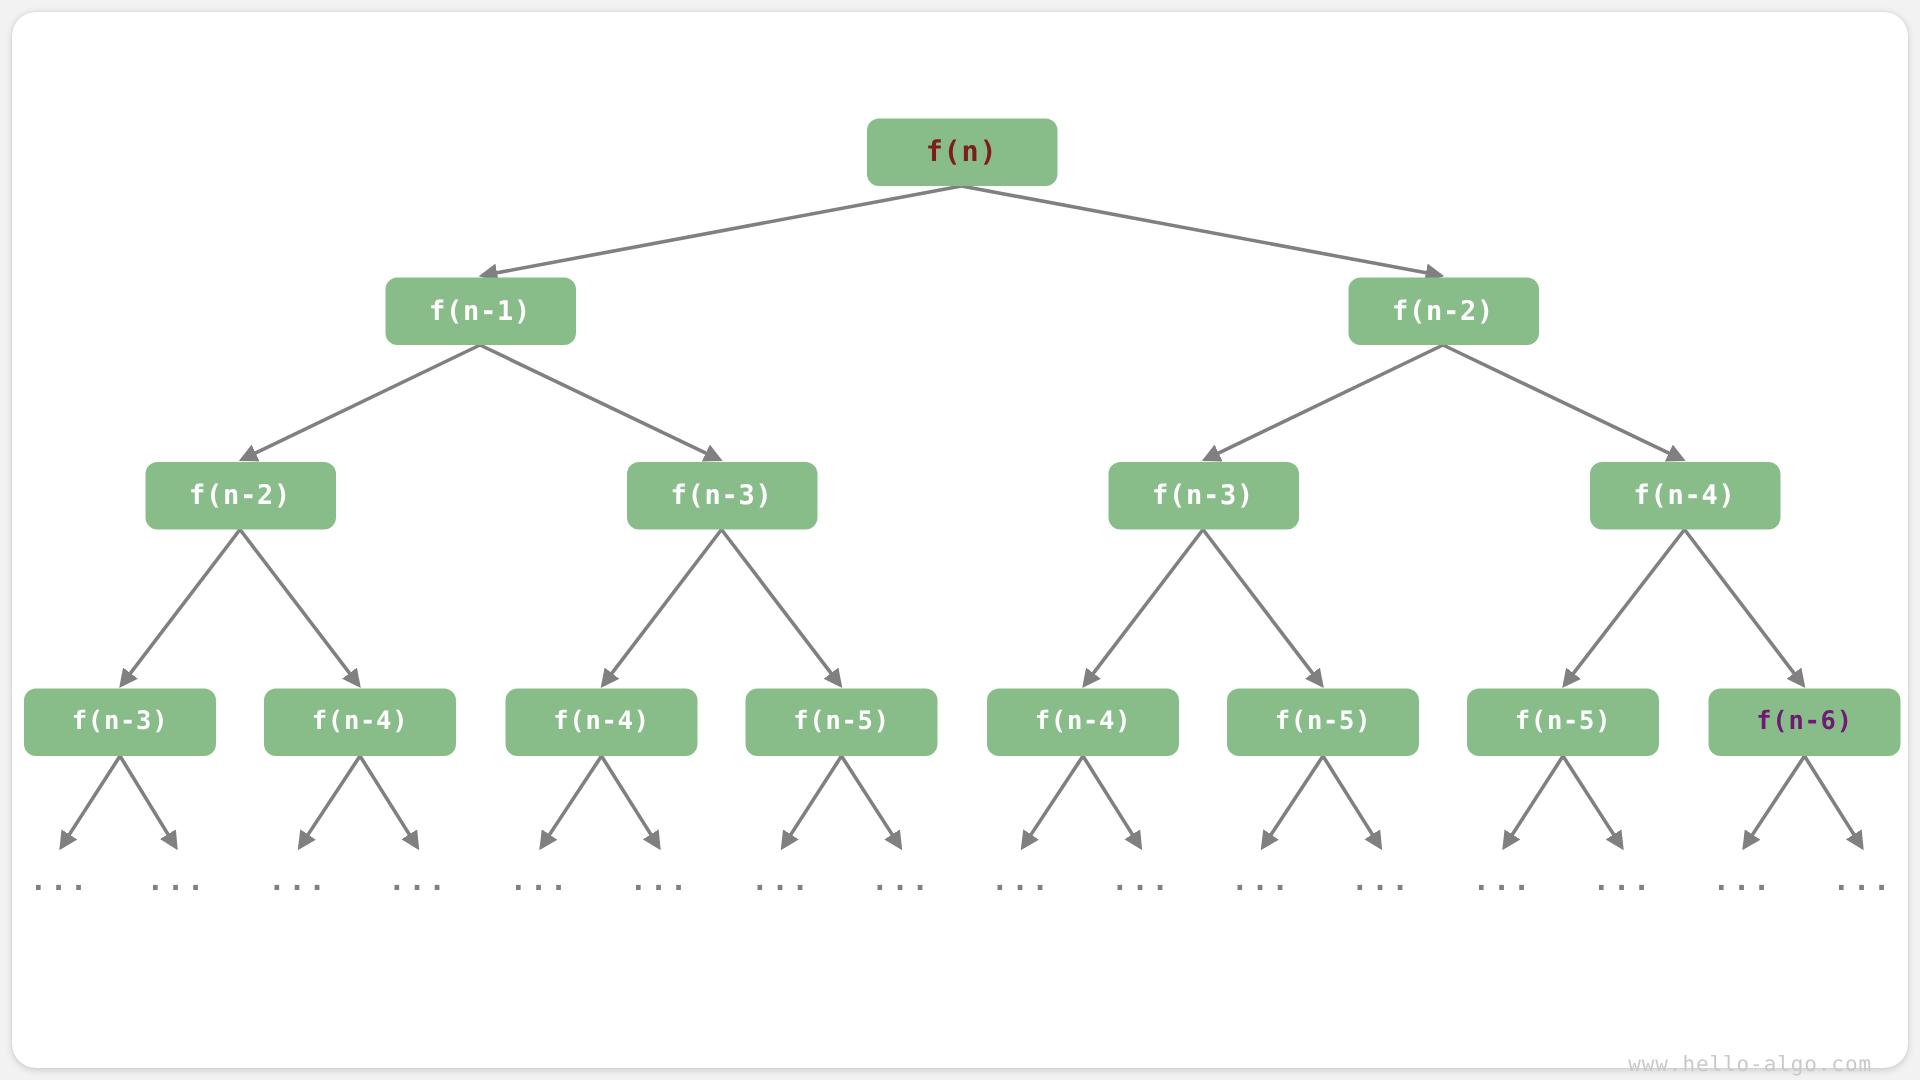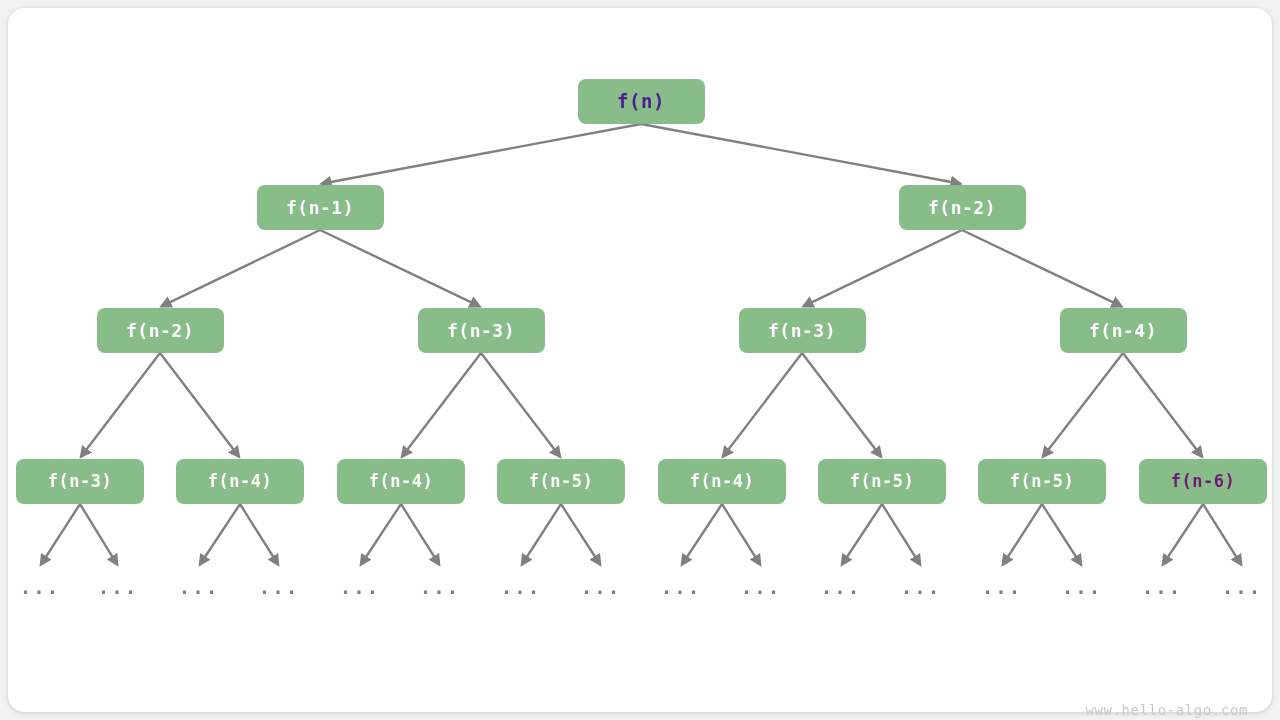--- a/index.html
+++ b/index.html
@@ -109,21 +109,21 @@
         <line x1="882" y1="504" x2="841.8273875366154" y2="564.7488286031669" stroke="#808080" stroke-width="2.4" marker-end="url(#arrowhead)"></line>
         <line x1="882" y1="504" x2="920.2013233218878" y2="564.7303088706934" stroke="#808080" stroke-width="2.4" marker-end="url(#arrowhead)"></line>
         <line x1="1042" y1="504" x2="1002.8131903047331" y2="564.7395550276636" stroke="#808080" stroke-width="2.4" marker-end="url(#arrowhead)"></line>
         <line x1="1042" y1="504" x2="1081.186809695267" y2="564.7395550276636" stroke="#808080" stroke-width="2.4" marker-end="url(#arrowhead)"></line>
         <line x1="1203" y1="504" x2="1162.8273875366156" y2="564.7488286031669" stroke="#808080" stroke-width="2.4" marker-end="url(#arrowhead)"></line>
         <line x1="1203" y1="504" x2="1241.201323321888" y2="564.7303088706934" stroke="#808080" stroke-width="2.4" marker-end="url(#arrowhead)"></line>
       </g>
   </svg>
 
   <div id="nodes">
-      <div class="node lv1" style="left: 577.5px; top: 78.5px; width: 127px; height: 45px; background: rgb(136, 189, 138); color: #4c1d95;">f(n)</div>
+      <div class="node lv1" style="left: 577.5px; top: 78.5px; width: 127px; height: 45px; background: rgb(136, 189, 138); color: #7f1d1d;">f(n)</div>
       <div class="node lv2" style="left: 256.5px; top: 184.5px; width: 127px; height: 45px; background: rgb(136, 189, 138); color: rgb(255, 255, 255); text-align: center;">f(n-1)</div>
       <div class="node lv2" style="left: 898.5px; top: 184.5px; width: 127px; height: 45px; background: rgb(136, 189, 138); color: rgb(255, 255, 255);">f(n-2)</div>
       <div class="node lv3" style="left: 96.5px; top: 307.5px; width: 127px; height: 45px; background: rgb(136, 189, 138); color: rgb(255, 255, 255);">f(n-2)</div>
       <div class="node lv3" style="left: 417.5px; top: 307.5px; width: 127px; height: 45px; background: rgb(136, 189, 138); color: rgb(255, 255, 255);">f(n-3)</div>
       <div class="node lv3" style="left: 738.5px; top: 307.5px; width: 127px; height: 45px; background: rgb(136, 189, 138); color: rgb(255, 255, 255);">f(n-3)</div>
       <div class="node lv3" style="left: 1059.5px; top: 307.5px; width: 127px; height: 45px; background: rgb(136, 189, 138); color: rgb(255, 255, 255);">f(n-4)</div>
       <div class="node lv4" style="left: 16px; top: 458.5px; width: 128px; height: 45px; background: rgb(136, 189, 138); color: rgb(255, 255, 255);">f(n-3)</div>
       <div class="node lv4" style="left: 176px; top: 458.5px; width: 128px; height: 45px; background: rgb(136, 189, 138); color: rgb(255, 255, 255);">f(n-4)</div>
       <div class="node lv4" style="left: 337px; top: 458.5px; width: 128px; height: 45px; background: rgb(136, 189, 138); color: rgb(255, 255, 255);">f(n-4)</div>
       <div class="node lv4" style="left: 497px; top: 458.5px; width: 128px; height: 45px; background: rgb(136, 189, 138); color: rgb(255, 255, 255);">f(n-5)</div>

